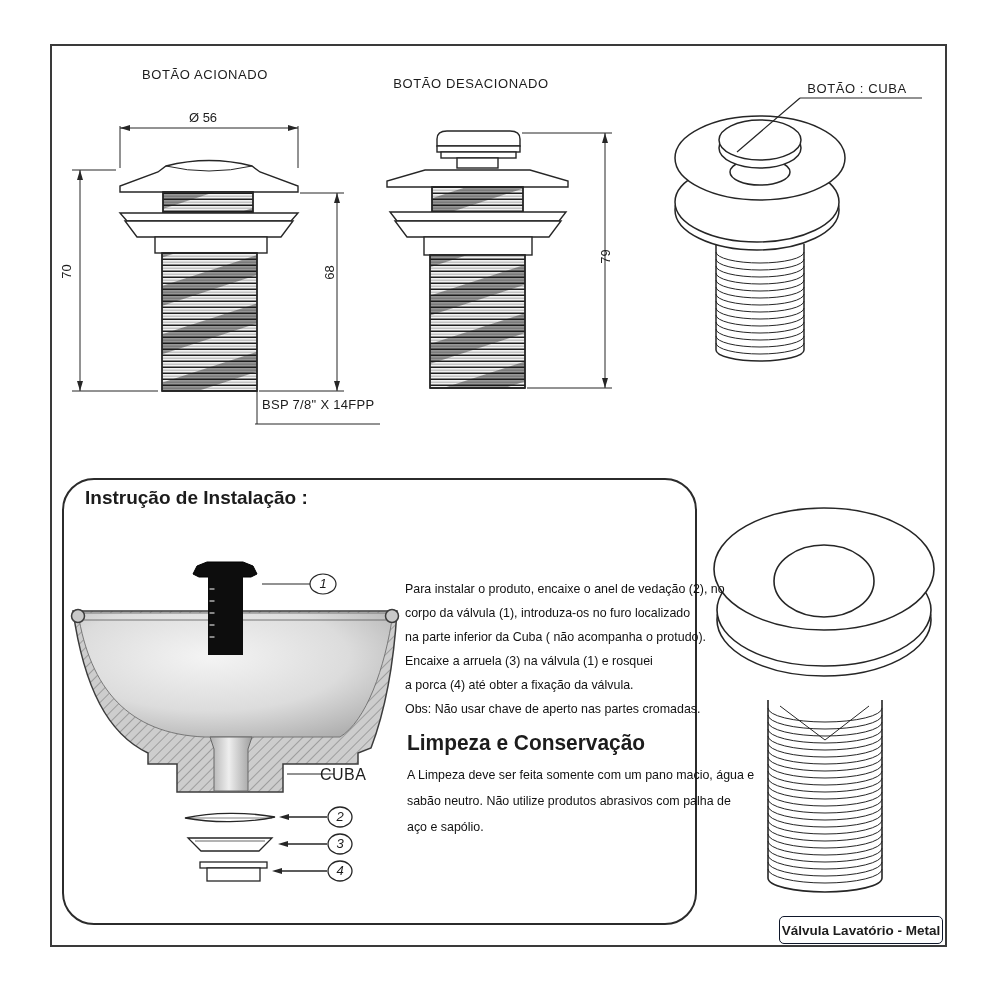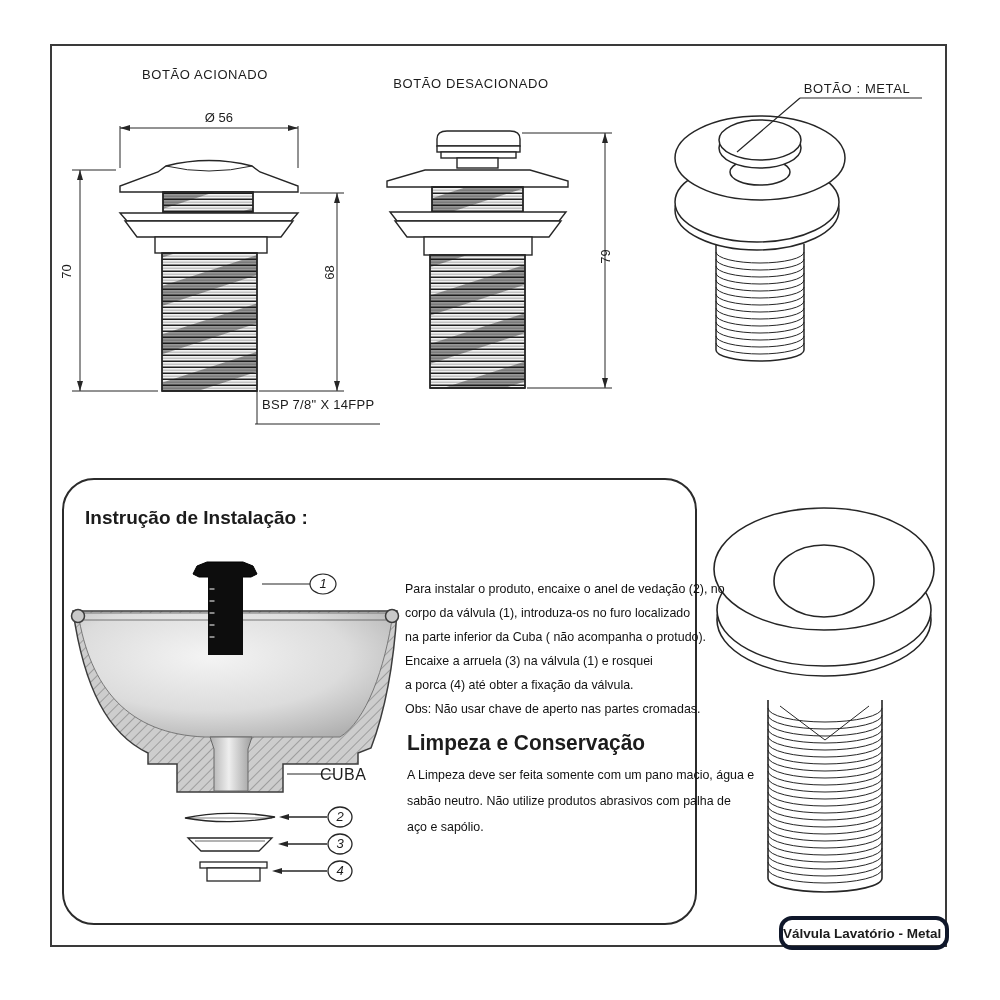--- a/index.html
+++ b/index.html
@@ -5,40 +5,40 @@
   html,body{margin:0;padding:0;background:#fff;}
   .page{position:relative;width:1000px;height:1000px;background:#fff;
         font-family:"Liberation Sans", sans-serif;color:#1c1c1c;overflow:hidden;}
   .abs{position:absolute;}
   .page-title{left:63px;top:53px;font-size:22px;font-weight:bold;letter-spacing:.3px;}
   .dwg-label{font-size:13px;letter-spacing:.6px;text-align:center;white-space:nowrap;}
   .d1-label{left:115px;top:67px;width:180px;}
   .d2-label{left:381px;top:76px;width:180px;}
   .d3-label{left:787px;top:81px;width:140px;}
   .dim{font-size:13px;white-space:nowrap;}
-  .dim-dia{left:173px;top:110px;width:60px;text-align:right;}
+  .dim-dia{left:173px;top:110px;width:60px;text-align:center;}
   .dim-rot{width:40px;text-align:center;transform:rotate(-90deg);}
   .dim-70{left:46px;top:264px;}
   .dim-68{left:309px;top:265px;}
   .dim-79{left:585px;top:249px;}
   .bsp{left:262px;top:397px;font-size:13px;letter-spacing:.3px;}
   .inst-box{left:62px;top:478px;width:631px;height:443px;border:2px solid #2b2b2b;border-radius:32px;}
-  .inst-title{left:85px;top:487px;font-size:19px;font-weight:bold;margin-top:20px;}
+  .inst-title{left:85px;top:487px;font-size:19px;font-weight:bold;}
   .cuba{left:320px;top:766px;font-size:16px;letter-spacing:.5px;}
   .callout{width:24px;height:16px;text-align:center;font-size:13px;font-style:italic;line-height:16px;}
   .co1{left:311px;top:576px;} .co2{left:328px;top:809px;}
   .co3{left:328px;top:836px;} .co4{left:328px;top:863px;}
   .body-text{font-size:13.5px;line-height:24px;transform:scaleX(.92);transform-origin:left top;
              white-space:nowrap;color:#111;}
   .inst-text{left:405px;top:577px;}
   .care-title{left:407px;top:730px;font-size:22px;font-weight:bold;transform:scaleX(.95);
               transform-origin:left top;white-space:nowrap;}
   .care-text{left:407px;top:762px;line-height:26px;}
-  .prod-box{left:779px;top:916px;width:162px;height:26px;border:4px solid #0f172a;border-radius:13px;
-            display:flex;align-items:center;}
+  .prod-box{left:779px;top:916px;width:162px;height:26px;border:1px solid #0f172a;border-radius:5px;
+            display:flex;align-items:center;justify-content:center;}
   .prod-label{font-size:13.5px;font-weight:bold;white-space:nowrap;}
   .lineart{left:0;top:0;}
 </style>
 </head>
 <body>
 
 <div class="page">
 
   <svg class="abs lineart" width="1000" height="1000" viewBox="0 0 1000 1000">
     <defs>
@@ -224,21 +224,21 @@
       <ellipse cx="824" cy="569" rx="110" ry="61" fill="#fff"></ellipse>
       <ellipse cx="824" cy="581" rx="50" ry="36" fill="#fff"></ellipse>
     </g>
   </svg>
 
   <div class="abs inst-box"></div>
 
 
   <div class="abs dwg-label d1-label">BOTÃO ACIONADO</div>
   <div class="abs dwg-label d2-label">BOTÃO DESACIONADO</div>
-  <div class="abs dwg-label d3-label">BOTÃO : METAL</div>
+  <div class="abs dwg-label d3-label">BOTÃO : CUBA</div>
 
   <div class="abs dim dim-dia">Ø 56</div>
   <div class="abs dim dim-rot dim-70">70</div>
   <div class="abs dim dim-rot dim-68">68</div>
   <div class="abs dim dim-rot dim-79">79</div>
   <div class="abs bsp">BSP 7/8" X 14FPP</div>
 
   <div class="abs inst-title">Instrução de Instalação :</div>
   <div class="abs cuba">CUBA</div>
 

